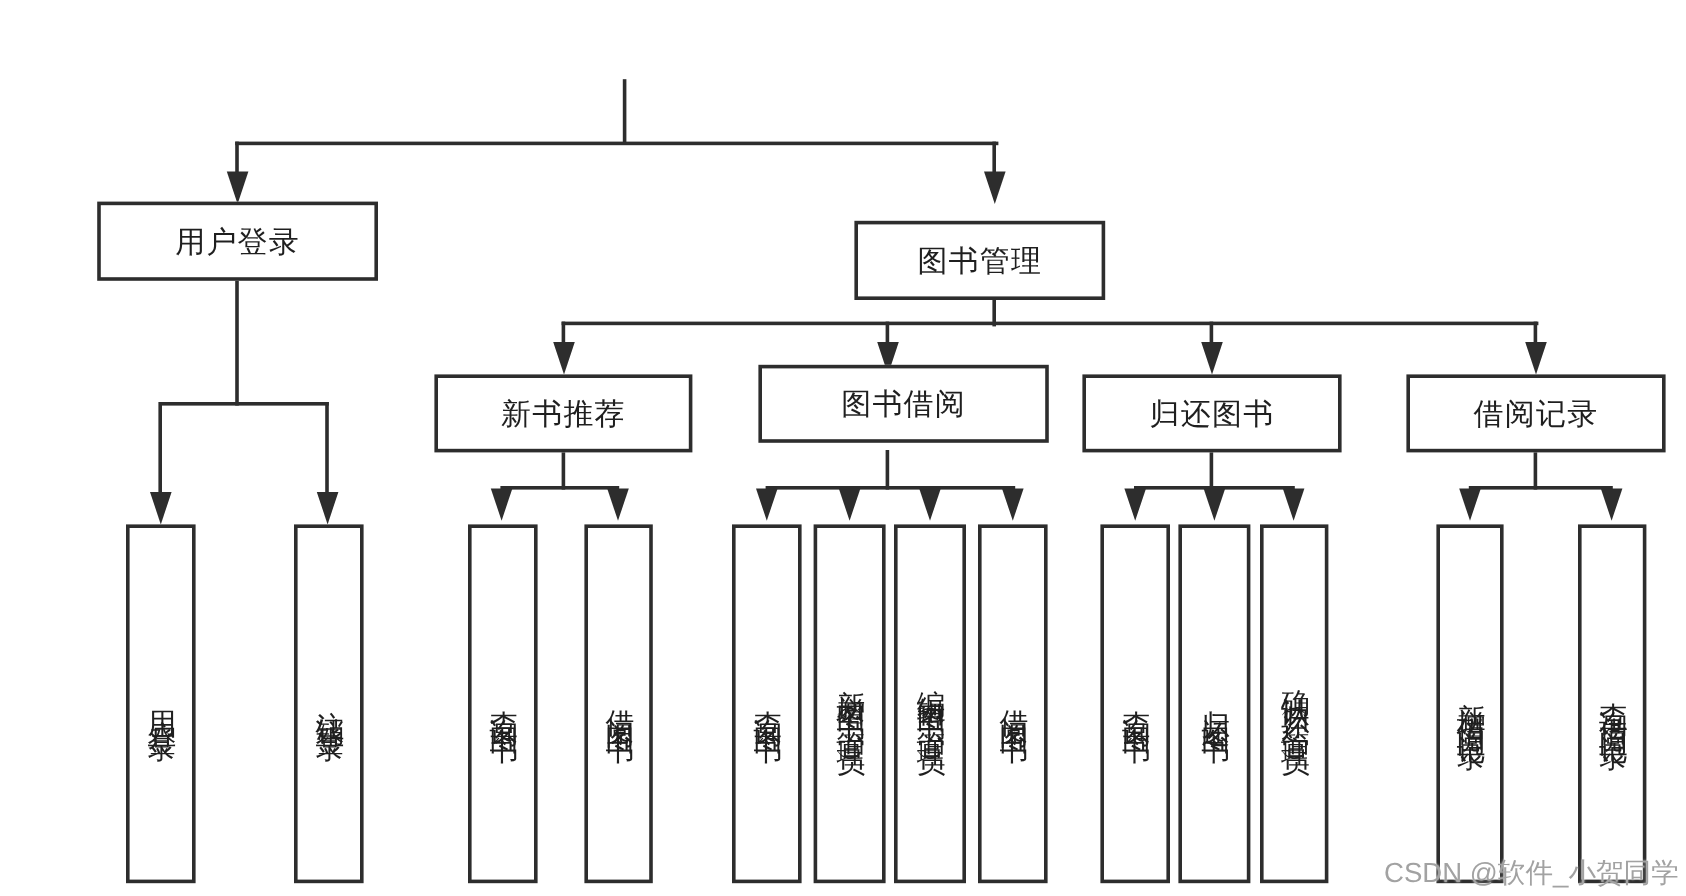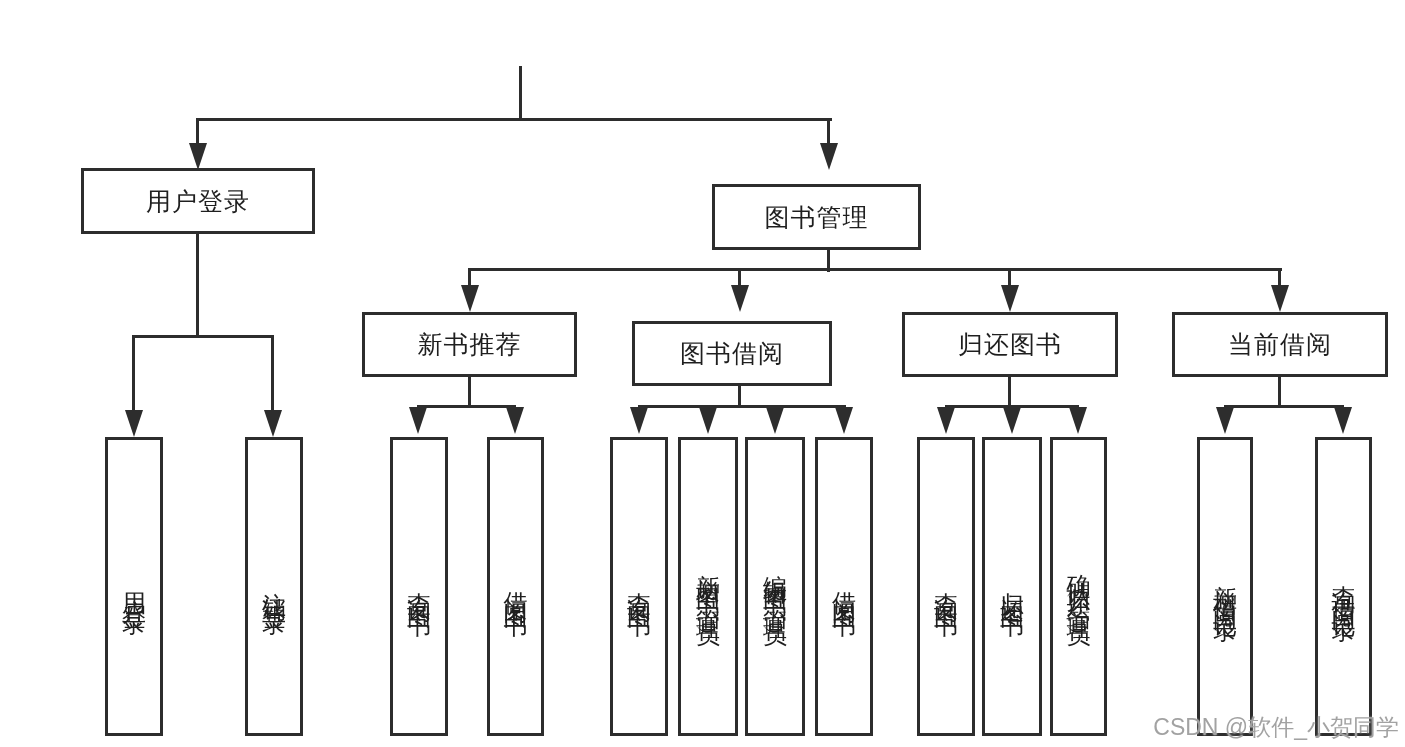--- a/index.html
+++ b/index.html
@@ -103,28 +103,28 @@
   <div class="v" style="left:1008px; top:268px; height:20px;"></div>
   <div class="v" style="left:1278px; top:268px; height:20px;"></div>
   <div class="arrow" style="left:461px; top:285px;"></div>
   <div class="arrow" style="left:731px; top:285px;"></div>
   <div class="arrow" style="left:1001px; top:285px;"></div>
   <div class="arrow" style="left:1271px; top:285px;"></div>
 
   <div class="box" style="left:362px; top:312px; width:215px; height:65px;">
     <span class="hlabel">新书推荐</span>
   </div>
-  <div class="box" style="left:632px; top:321px; width:200px; height:65px;">
+  <div class="box" style="left:632px; top:304px; width:242px; height:65px;">
     <span class="hlabel">图书借阅</span>
   </div>
   <div class="box" style="left:902px; top:312px; width:216px; height:65px;">
     <span class="hlabel">归还图书</span>
   </div>
   <div class="box" style="left:1172px; top:312px; width:216px; height:65px;">
-    <span class="hlabel">当前借阅</span>
+    <span class="hlabel">借阅记录</span>
   </div>
 
   <div class="v" style="left:468px; top:375px; height:33px;"></div>
   <div class="v" style="left:738px; top:375px; height:33px;"></div>
   <div class="v" style="left:1008px; top:375px; height:33px;"></div>
   <div class="v" style="left:1278px; top:375px; height:33px;"></div>
 
   <div class="h" style="left:417px; top:405px; width:99px;"></div>
   <div class="h" style="left:638px; top:405px; width:208px;"></div>
   <div class="h" style="left:945px; top:405px; width:134px;"></div>

